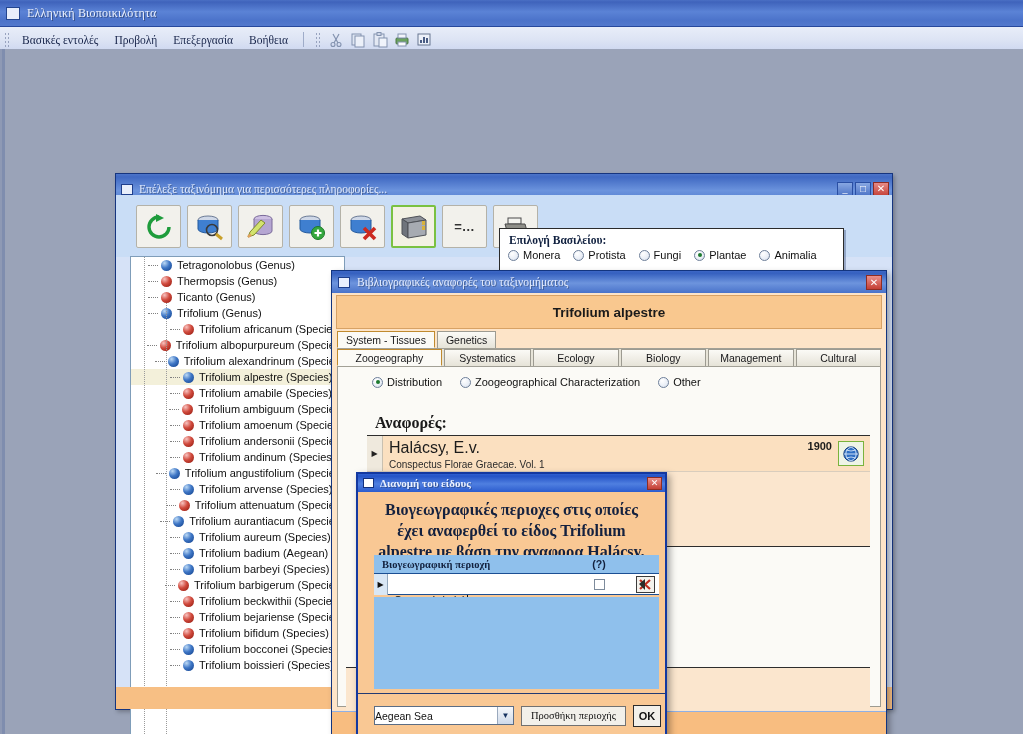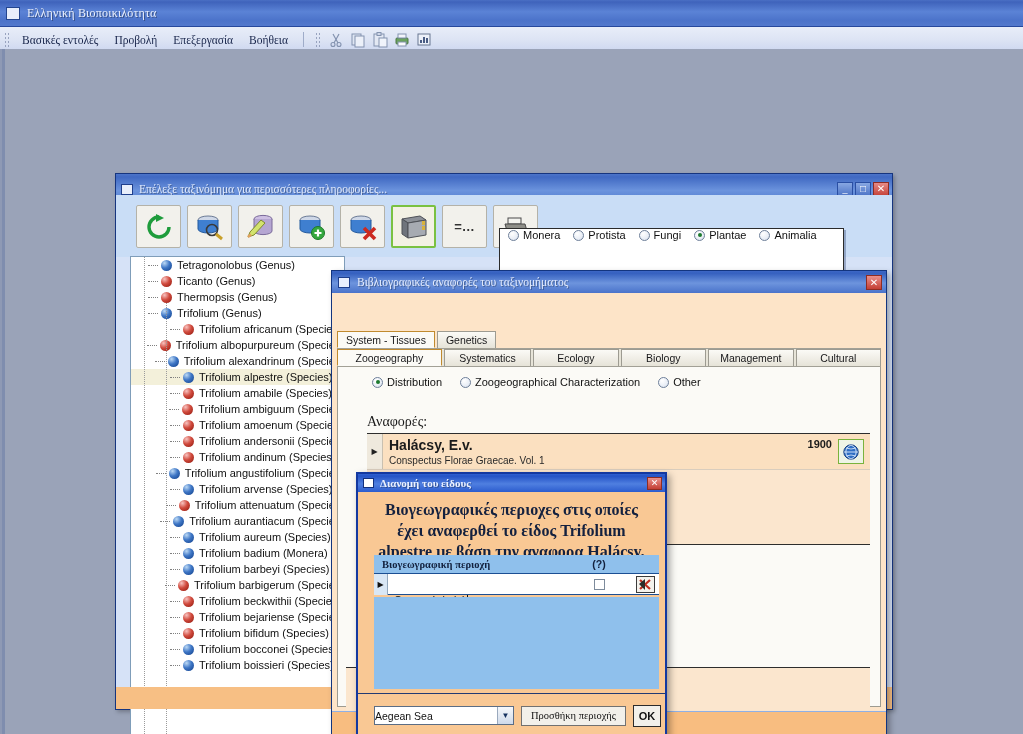--- a/index.html
+++ b/index.html
@@ -189,35 +189,35 @@
   .tab.active { background: #fbfaf6; border-color: #c08a2f; border-bottom: 1px solid #fbfaf6; }
   #tab-row-1 { z-index: 1; }
   #tab-row-2 { margin-top: 1px; }
   #tabs-bg { position:absolute; left:0; top:17px; right:0; height:19px; background:#e7e4d8; border:1px solid #a2a096; }
 
   #biblio-body {
     position: absolute; left: 5px; top: 96px; right: 5px; bottom: 30px;
     background: #fbfaf6; border: 1px solid #9d9b91; border-top: none; padding-left: 21px;
   }
   #mode-radios { display: flex; align-items: center; gap: 18px; padding: 9px 0 0 13px; }
-  #refs-label { margin: 26px 0 3px 8px; font-size: 14px; font-weight: normal; color: #1b1b1b; font-family:"Liberation Serif",serif;}
+  #refs-label { margin: 26px 0 3px 16px; font-size: 16px; font-weight: bold; color: #1b1b1b; font-family:"Liberation Serif",serif;}
   #refs-list {
     margin: 0 10px 0 8px; height: 112px; background: #fbfaf6;
     border-top: 1px solid #2d2d2d; border-bottom: 1px solid #2d2d2d;
     position: relative;
   }
   .ref-row {
     display: flex; background: #fbe0c0; height: 36px; border-bottom: 1px solid #d9cdbd;
   }
   .ref-marker {
     width: 16px; background: #efe9dd; border-right: 1px solid #c9c0b0;
     display:flex; align-items:center; justify-content:center; font-size:8px; color:#222;
   }
   .ref-main { flex: 1; padding: 3px 0 0 6px; }
-  .ref-author { font-size: 14px; font-weight: bold; color: #1b1b1b; }
+  .ref-author { font-size: 16px; font-weight: normal; color: #1b1b1b; }
   .ref-title { font-size: 10px; color: #2a2a2a; margin-top: 2px; }
   .ref-year { width: 60px; font-size: 11px; font-weight: bold; text-align: right; padding-top: 4px; color:#1b1b1b;}
   .ref-btn-cell { width: 38px; display:flex; align-items:center; justify-content:center; }
   .globe-btn {
     width: 26px; height: 25px; border: 1px solid #7ab33c; background: #eef4e6;
     display:flex; align-items:center; justify-content:center; cursor:pointer;
   }
   #refs-empty { position:absolute; left:0; right:0; top:36px; bottom:0; background:#fbe6ce; }
 
   #biblio-lower {
@@ -433,20 +433,21 @@
           <div class="tool-btn">
             <svg width="26" height="24" viewBox="0 0 26 24">
               <rect x="5" y="3" width="13" height="6" fill="#f2f2ee" stroke="#4a4a4a"></rect>
               <path d="M2 9 h20 l2 7 H4 Z" fill="#8e8e88" stroke="#4a4a4a"></path>
               <rect x="6" y="16" width="13" height="5" fill="#fbfbf7" stroke="#4a4a4a"></rect>
             </svg>
           </div>
         </div>
 
         <div id="kingdom-box">
+          <div id="kingdom-label">Επιλογή Βασιλείου:</div>
           <div id="kingdom-radios">
             <div class="radio">
               <span class="dot"></span>
               <span>Monera</span>
             </div>
             <div class="radio">
               <span class="dot"></span>
               <span>Protista</span>
             </div>
             <div class="radio">
@@ -473,31 +474,31 @@
               <div class="tree-row">
                 <span class="tree-indent" style="width: 13px;"></span>
                 <span class="tree-line"></span>
                 <span class="sphere blue"></span>
                 <span class="tree-label">Tetragonolobus  (Genus)</span>
               </div>
               <div class="tree-row">
                 <span class="tree-indent" style="width: 13px;"></span>
                 <span class="tree-line"></span>
                 <span class="sphere red"></span>
+                <span class="tree-label">Thermopsis  (Genus)</span>
+              </div>
+              <div class="tree-row">
+                <span class="tree-indent" style="width: 13px;"></span>
+                <span class="tree-line"></span>
+                <span class="sphere red"></span>
                 <span class="tree-label">Ticanto  (Genus)</span>
               </div>
               <div class="tree-row">
                 <span class="tree-indent" style="width: 13px;"></span>
                 <span class="tree-line"></span>
-                <span class="sphere red"></span>
-                <span class="tree-label">Thermopsis  (Genus)</span>
-              </div>
-              <div class="tree-row">
-                <span class="tree-indent" style="width: 13px;"></span>
-                <span class="tree-line"></span>
                 <span class="sphere blue"></span>
                 <span class="tree-label">Trifolium  (Genus)</span>
               </div>
               <div class="tree-row">
                 <span class="tree-indent" style="width: 35px;"></span>
                 <span class="tree-line"></span>
                 <span class="sphere red"></span>
                 <span class="tree-label">Trifolium africanum  (Species)</span>
               </div>
               <div class="tree-row">
@@ -575,21 +576,21 @@
               <div class="tree-row">
                 <span class="tree-indent" style="width: 35px;"></span>
                 <span class="tree-line"></span>
                 <span class="sphere blue"></span>
                 <span class="tree-label">Trifolium aureum  (Species)</span>
               </div>
               <div class="tree-row">
                 <span class="tree-indent" style="width: 35px;"></span>
                 <span class="tree-line"></span>
                 <span class="sphere blue"></span>
-                <span class="tree-label">Trifolium badium  (Monera)</span>
+                <span class="tree-label">Trifolium badium  (Aegean)</span>
               </div>
               <div class="tree-row">
                 <span class="tree-indent" style="width: 35px;"></span>
                 <span class="tree-line"></span>
                 <span class="sphere blue"></span>
                 <span class="tree-label">Trifolium barbeyi  (Species)</span>
               </div>
               <div class="tree-row">
                 <span class="tree-indent" style="width: 35px;"></span>
                 <span class="tree-line"></span>
@@ -637,20 +638,23 @@
       <div id="taxon-bottom"></div>
     </div>
 
     <div id="win-biblio">
       <div id="biblio-titlebar">
         <div class="winicon"></div>
         <div id="biblio-title-text">Βιβλιογραφικές αναφορές του ταξινομήματος</div>
         <div class="x-btn">✕</div>
       </div>
 
+      <div id="biblio-head">
+        <div id="biblio-species">Trifolium alpestre</div>
+      </div>
 
       <div id="tabs-wrap">
         <div id="tabs-bg"></div>
         <div class="tab-row" id="tab-row-1">
           <div class="tab active">System - Tissues</div>
           <div class="tab">Genetics</div>
         </div>
         <div class="tab-row" id="tab-row-2">
           <div class="tab active" style="width:108px">Zoogeography</div>
           <div class="tab" style="width:90px">Systematics</div>

